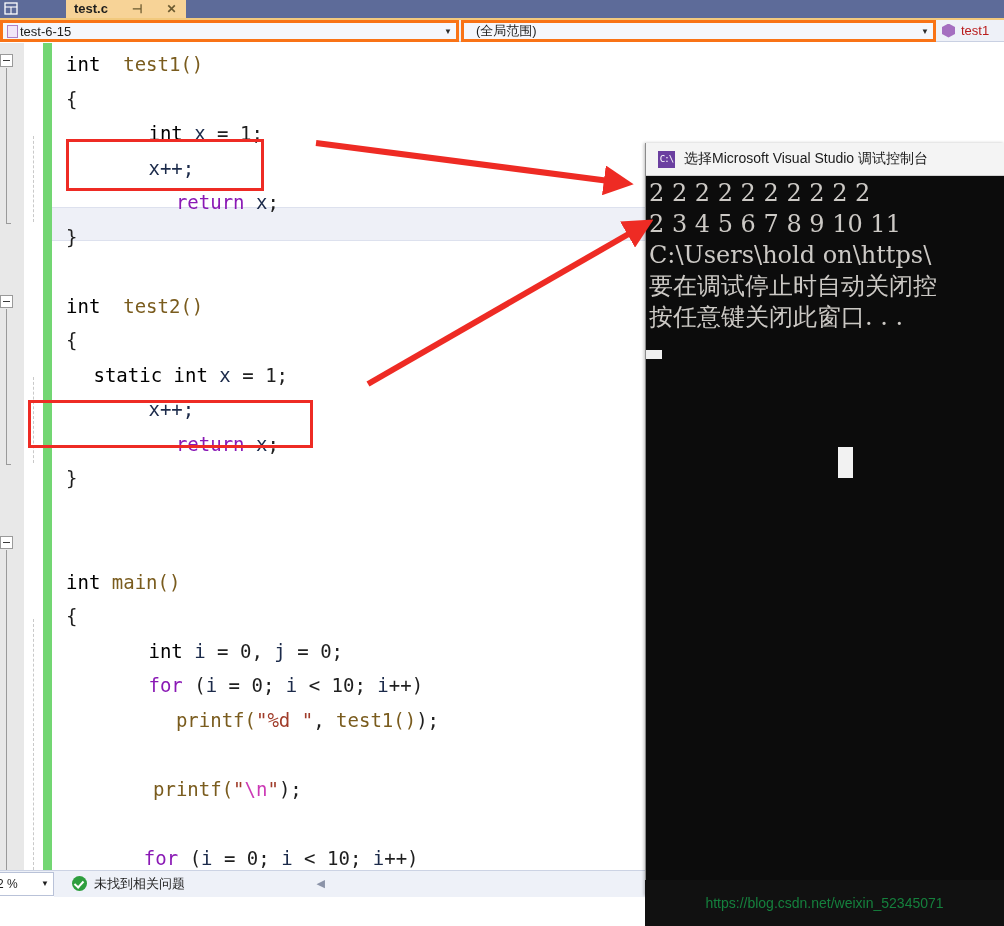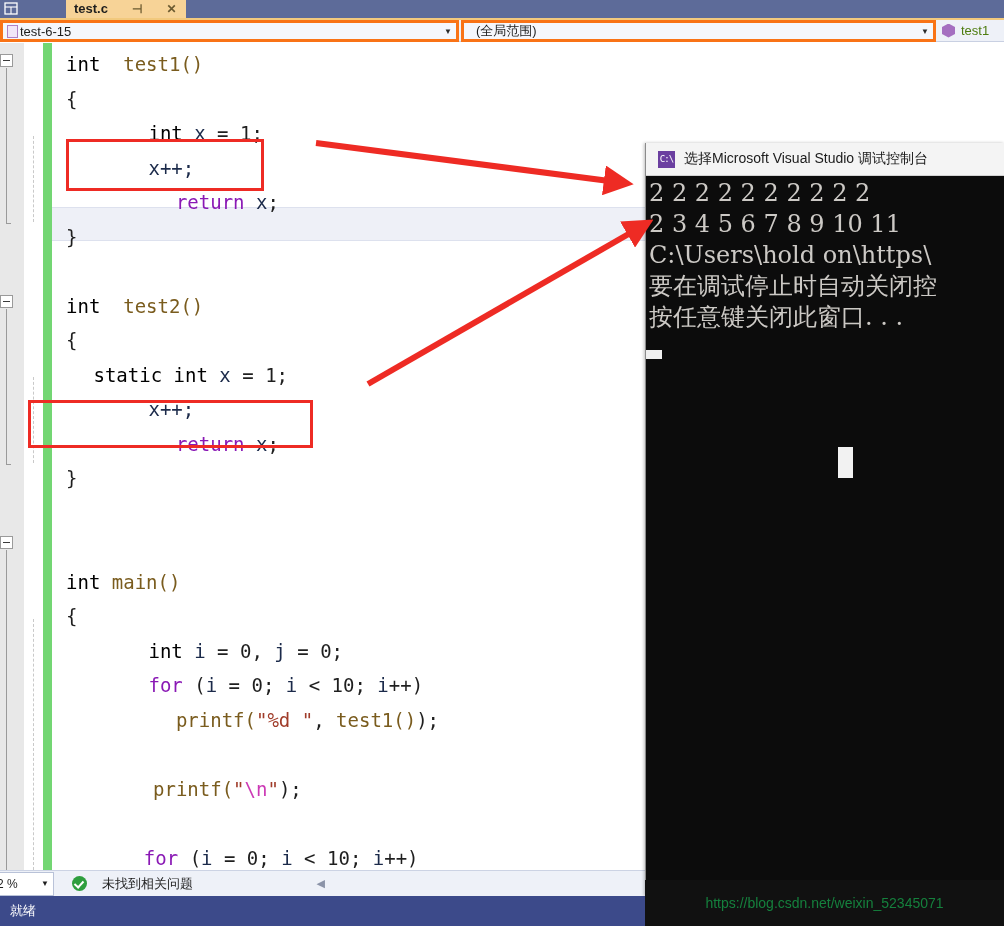--- a/index.html
+++ b/index.html
@@ -70,21 +70,21 @@
     margin-right: 2px;
     flex: 0 0 auto;
   }
   .combo-text { flex: 1 1 auto; overflow: hidden; white-space: nowrap; }
   .combo-arrow {
     width: 16px; text-align: center; font-size: 8px; color: #2b2b2b;
     flex: 0 0 auto;
   }
   .nav-right {
     display: flex; align-items: center; gap: 6px;
-    padding-left: 6px; font-size: 13px; color: #4d7c0f;
+    padding-left: 6px; font-size: 13px; color: #b91c1c;
     background: #eef1f8;
     flex: 1 1 auto;
   }
   .cube-icon {
     width: 13px; height: 14px;
     background: #a56fc0;
     clip-path: polygon(50% 0%, 100% 25%, 100% 75%, 50% 100%, 0% 75%, 0% 25%);
   }
 
   
@@ -169,21 +169,21 @@
   .zoom-combo {
     width: 62px; height: 24px; background: #ffffff;
     border: 1px solid #b9c2d8;
     display: flex; align-items: center; justify-content: space-between;
     padding: 0 4px;
     font-size: 12px; color: #1e1e1e;
     margin-left: -8px;
   }
   .issue-box {
     flex: 1 1 auto; height: 26px;
-    display: flex; align-items: center; gap: 15px;
+    display: flex; align-items: center; gap: 7px;
     padding-left: 18px;
     font-size: 13px; color: #1e1e1e;
     background: #eef1f8;
   }
   .ok-badge {
     width: 15px; height: 15px; border-radius: 50%;
     background: #2e9e3e;
     position: relative;
   }
   .ok-badge::after {
@@ -340,23 +340,20 @@
       <span>2 %</span>
       <span style="font-size:8px;">▼</span>
     </div>
     <div class="issue-box">
       <span class="ok-badge"></span>
       <span>未找到相关问题</span>
       <span class="scroll-left-arrow">◀</span>
     </div>
   </div>
 
-  <div class="statusbar">
-    <span>就绪</span>
-  </div>
 
   <div class="console-win">
     <div class="console-title">
       <span class="console-app-icon">C:\</span>
       <span class="console-title-text">选择Microsoft Visual Studio 调试控制台</span>
     </div>
     <div class="console-body" id="console-body"><div class="console-line">2 2 2 2 2 2 2 2 2 2</div><div class="console-line">2 3 4 5 6 7 8 9 10 11</div><div class="console-line">C:\Users\hold on\https\</div><div class="console-line">要在调试停止时自动关闭控</div><div class="console-line">按任意键关闭此窗口. . .</div></div>
   </div>
   <div class="console-caret"></div>
   <div class="mouse-ibeam"></div>

